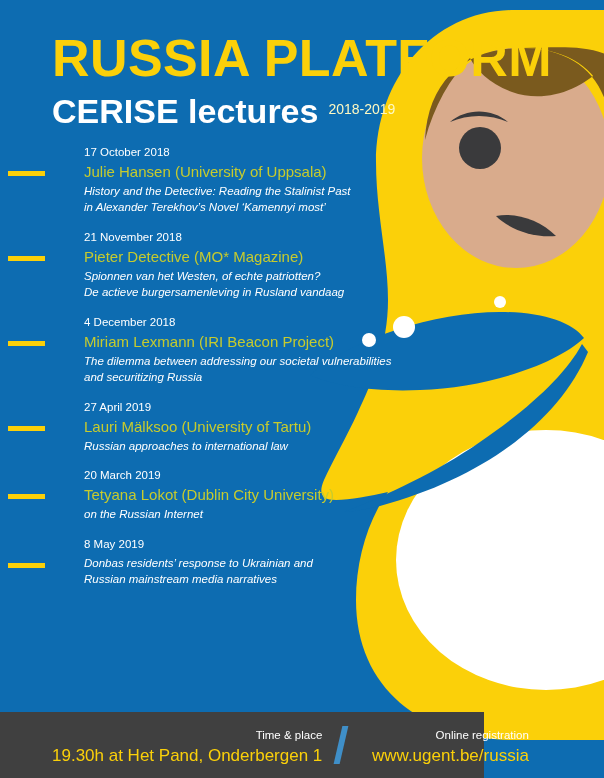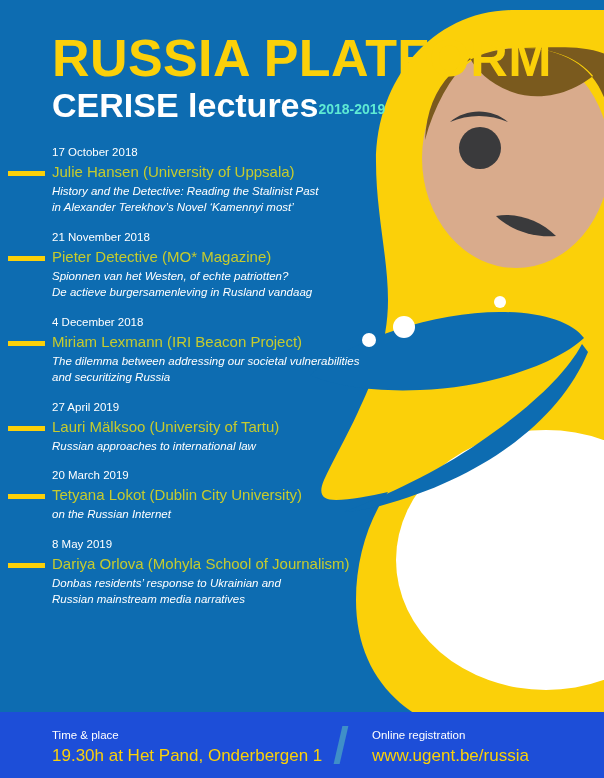--- a/index.html
+++ b/index.html
@@ -44,48 +44,49 @@
     font-size: 52px;
     font-weight: bold;
     color: #fbd009;
     letter-spacing: 0.4px;
     line-height: 1.0;
     margin: 0;
     white-space: nowrap;
   }
   #subtitle-row {
     display: flex;
-    align-items: flex-end;
-    margin-top: 4px;
+    align-items: center;
+    gap: 10px;
+    margin-top: 10px;
   }
   #title-sub {
     font-size: 34px;
     font-weight: bold;
     color: #ffffff;
     line-height: 1.0;
     white-space: nowrap;
   }
   #title-years {
     font-size: 14px;
-    font-weight: bold;
-    color: #5eead4;
+    font-weight: normal;
+    color: #fef9c3;
     padding-bottom: 5px;
     white-space: nowrap;
   }
 
   
   #lectures {
     position: absolute;
     left: 0;
     top: 145px;
     width: 420px;
   }
   .lecture {
     position: relative;
-    padding-left: 52px;
+    padding-left: 84px;
     margin-bottom: 14px;
   }
   .lecture-dash {
     position: absolute;
     left: 8px;
     top: 26px;
     width: 37px;
     height: 5px;
     background: #fbd009;
   }
@@ -109,23 +110,24 @@
     color: #ffffff;
     line-height: 1.45;
     white-space: nowrap;
   }
 
   
   #footer {
     position: absolute;
     left: 0;
     bottom: 0;
-    width: 604px;
+    width: 484px;
     height: 66px;
-    background: #1d4ed8;
+    background: #404040;
+    text-align: right;
   }
   #footer-inner {
     position: relative;
     height: 100%;
     display: flex;
     align-items: center;
   }
   .footer-block {
     position: absolute;
   }
@@ -263,21 +265,20 @@
     <div class="lecture">
       <div class="lecture-dash"></div>
       <div class="lecture-date">20 March 2019</div>
       <div class="lecture-speaker">Tetyana Lokot (Dublin City University)</div>
       <div class="lecture-topic">on the Russian Internet</div>
     </div>
 
     <div class="lecture">
       <div class="lecture-dash"></div>
       <div class="lecture-date">8 May 2019</div>
-      <div class="lecture-speaker">Dariya Orlova (Mohyla School of Journalism)</div>
       <div class="lecture-topic">Donbas residents’ response to Ukrainian and</div>
       <div class="lecture-topic">Russian mainstream media narratives</div>
     </div>
 
   </div>
 
   <div id="footer">
     <div id="footer-inner">
       <div class="footer-block" id="footer-left">
         <div class="footer-label">Time &amp; place</div>

